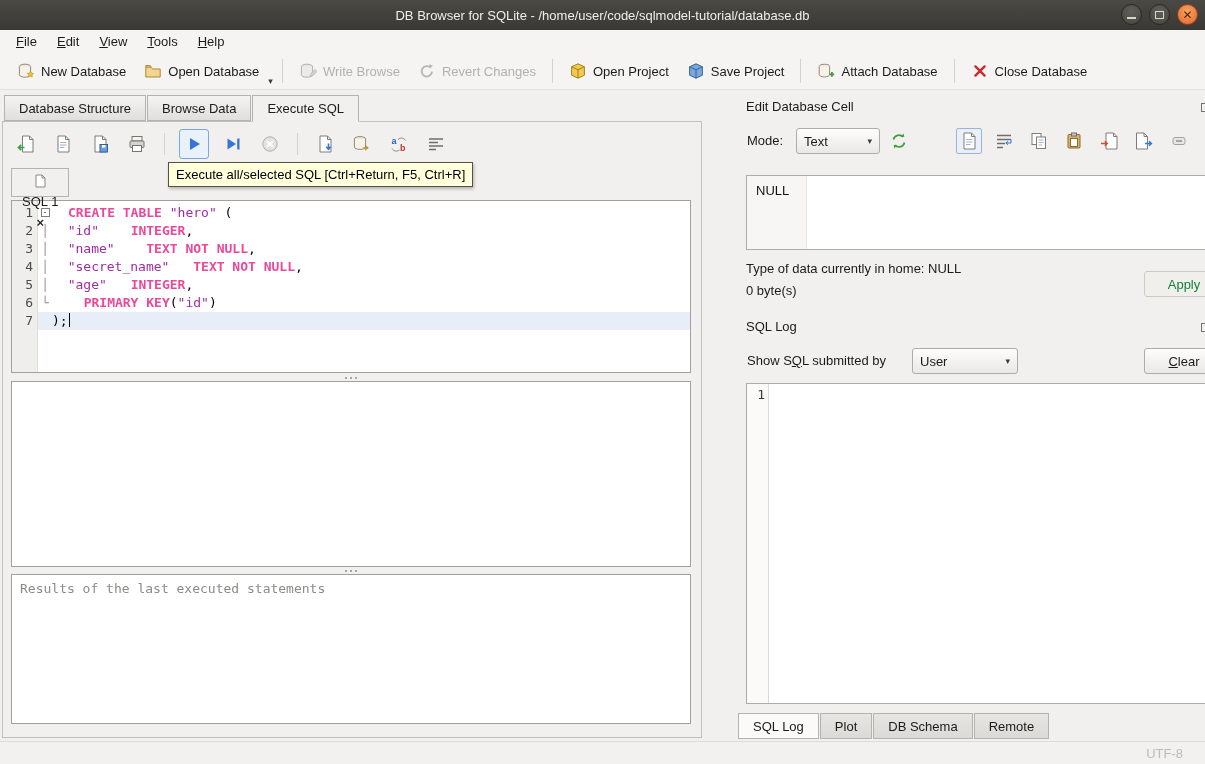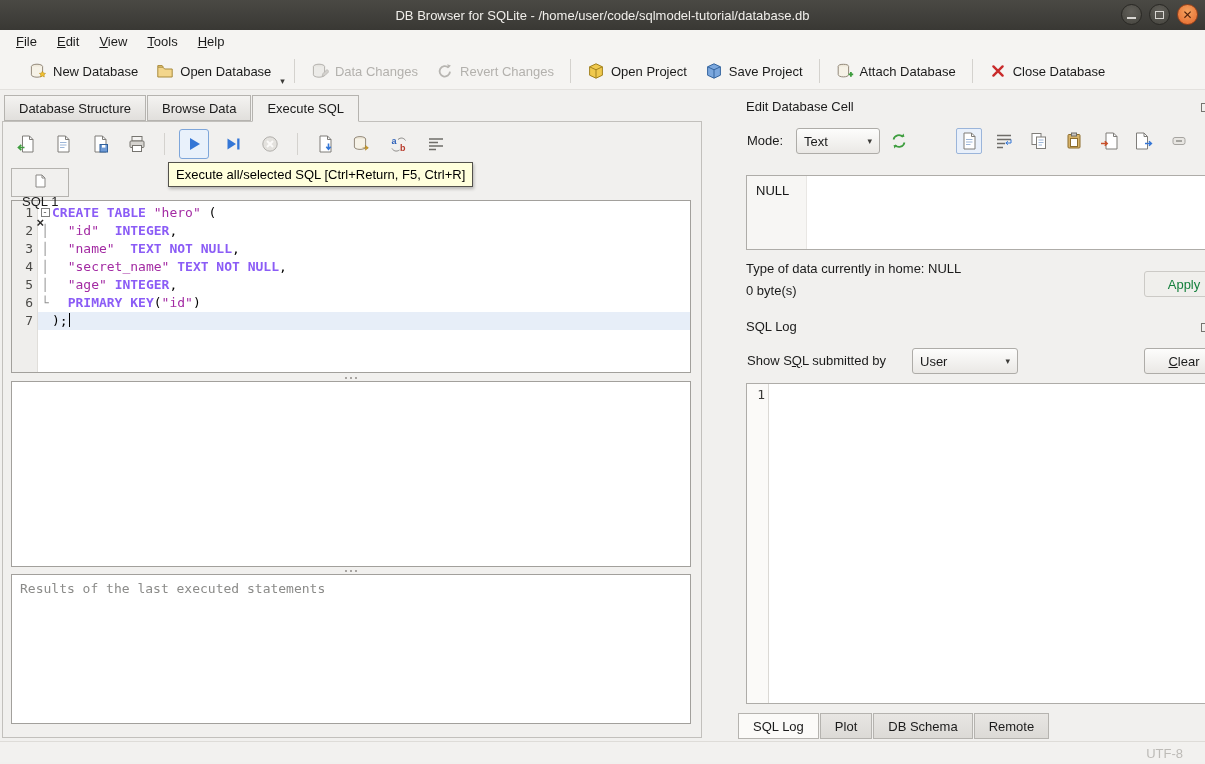--- a/index.html
+++ b/index.html
@@ -19,21 +19,21 @@
   .glyph-min{width:9px;height:2px;background:#d9d7d3;margin-top:7px;}
   .glyph-max{width:9px;height:8px;border:1px solid #d9d7d3;}
 
   
   .menubar{position:absolute;left:0;top:30px;width:100%;height:23px;background:#f5f4f2;
     display:flex;align-items:center;padding-left:6px;}
   .menu-item{padding:3px 10px;}
 
   
   .toolbar{position:absolute;left:0;top:53px;width:100%;height:37px;background:#f5f4f2;
-    display:flex;align-items:center;padding-left:20px;border-bottom:1px solid #e3e1de;}
+    display:flex;align-items:center;padding-left:8px;border-bottom:1px solid #e3e1de;}
   .tb-btn{display:flex;align-items:center;gap:6px;padding:4px 9px;border-radius:3px;}
   .tb-btn.disabled .tb-label{color:#b3b1ad;}
   .tb-sep{width:1px;height:24px;background:#d4d2ce;margin:0 7px;}
   .tb-dd{font-size:9px;color:#3c3b38;align-self:flex-end;padding:0 2px 3px 0;}
   .icon18{width:18px;height:18px;display:inline-flex;}
   .icon20{width:20px;height:20px;display:inline-flex;}
 
   
   .main{position:absolute;left:0;top:90px;width:1205px;height:651px;}
   .left-panel{position:absolute;left:0;top:0;width:704px;height:651px;}
@@ -60,21 +60,21 @@
     border:1px solid #a2a09c;overflow:hidden;font-family:"DejaVu Sans Mono",monospace;}
   .gutter-bg{position:absolute;left:0;top:0;bottom:0;width:26px;background:#efeeec;border-right:1px solid #e0deda;}
   .ed-lines{position:relative;padding-top:3px;}
   .ed-line{display:flex;height:18px;line-height:18px;font-size:13px;}
   .ed-num{width:26px;flex:none;text-align:right;padding-right:5px;color:#4c4b48;}
   .ed-fold{width:14px;flex:none;text-align:center;color:#909090;font-size:12px;
     font-family:"DejaVu Sans Mono",monospace;}
   .fold-box{display:inline-block;width:9px;height:9px;border:1px solid #7f7f7f;background:#fff;
     font-size:9px;line-height:7px;color:#4a4a4a;text-align:center;vertical-align:2px;}
   .ed-code{flex:1;white-space:pre;tab-size:2;-moz-tab-size:2;color:#000;}
-  .tok-kw{color:#8b5cf6;font-weight:bold;}
+  .tok-kw{color:#ec4899;font-weight:bold;margin-left:16px;}
   .tok-id{color:#a32ba3;}
   .tok-pl{color:#000;}
   .ed-line.current .ed-code,.ed-line.current .ed-fold{background:#e7eef8;}
   .caret{display:inline-block;width:1px;height:14px;background:#000;vertical-align:-2px;margin-left:1px;}
 
   .vsplit{position:absolute;left:8px;width:680px;height:7px;display:flex;align-items:center;
     justify-content:center;gap:3px;}
   .vsplit i{width:2px;height:2px;background:#8f8d89;border-radius:50%;}
   .grid-pane{position:absolute;left:8px;top:259px;width:680px;height:186px;background:#fff;border:1px solid #a2a09c;}
   .results-pane{position:absolute;left:8px;top:452px;width:680px;height:150px;background:#fff;
@@ -182,21 +182,21 @@
     <span class="tb-dd">▾</span>
     <div class="tb-sep"></div>
     <div class="tb-btn disabled">
       <span class="icon18">
           <svg width="18" height="18" viewBox="0 0 18 18">
             <ellipse cx="8" cy="4.6" rx="5.6" ry="2.4" fill="#e6e4e0" stroke="#b3b1ad"></ellipse>
             <path d="M2.4 4.6v8.2c0 1.3 2.5 2.4 5.6 2.4s5.6-1.1 5.6-2.4V4.6" fill="#ecebe8" stroke="#b3b1ad"></path>
             <path d="M11 14.5l1-3 4-4 2 2-4 4z" fill="#d3d1cd" stroke="#b3b1ad" stroke-width=".7"></path>
           </svg>
         </span>
-      <span class="tb-label">Data Changes</span>
+      <span class="tb-label">Write Browse</span>
     </div>
     <div class="tb-btn disabled">
       <span class="icon18">
           <svg width="18" height="18" viewBox="0 0 18 18">
             <path d="M14 9.6a5.2 5.2 0 1 1-1.6-4" fill="none" stroke="#b7b5b1" stroke-width="1.8"></path>
             <path d="M11.2 2.3l3.7 1.1-2.6 2.8z" fill="#b7b5b1"></path>
           </svg>
         </span>
       <span class="tb-label">Revert Changes</span>
     </div>

